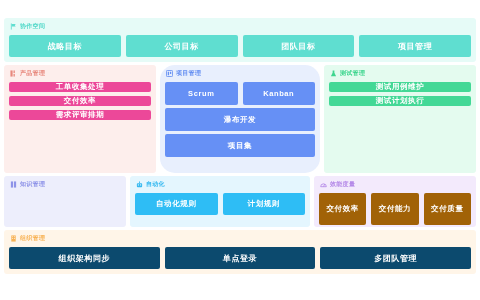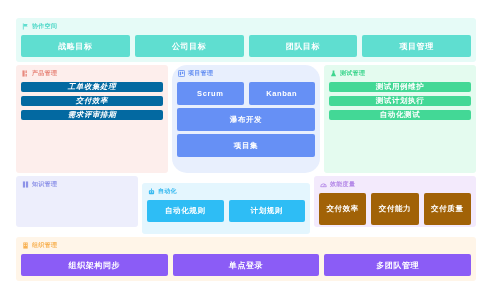--- a/index.html
+++ b/index.html
@@ -6,21 +6,21 @@
   html, body {
     width: 480px;
     height: 300px;
     background: #ffffff;
     font-family: "Liberation Sans", "DejaVu Sans", sans-serif;
     overflow: hidden;
   }
   #board {
     width: 480px;
     height: 300px;
-    padding: 18px 4px 4px 16px;
+    padding: 18px 4px 4px 4px;
     display: flex;
     flex-direction: column;
     gap: 3px;
     background: #ffffff;
   }
 
   
   .panel {
     border-radius: 3px;
     padding: 3px 5px 5px 5px;
@@ -66,51 +66,51 @@
   .sec-workspace .chip { background: #5fded0; height: 22px; font-size: 8px; }
 
   
   .row-3 { display: flex; gap: 4px; }
   .col-product { flex: 0 0 152px; }
   .col-project { flex: 1 1 auto; border-radius: 15px; }
   .col-test    { flex: 0 0 152px; }
 
   .sec-product { background: #fdeeec; height: 108px; }
   .sec-product .panel-title { color: #e8897e; }
-  .sec-product .chip { background: #0369a1; height: 23px; font-style: italic; }
+  .sec-product .chip { background: #ec4899; height: 23px; }
 
   .sec-project { background: #e8effd; height: 108px; }
   .sec-project .panel-title { color: #6690f2; }
   .sec-project .chip { background: #6690f5; height: 23px; }
 
   .sec-test { background: #e4fbef; height: 108px; }
   .sec-test .panel-title { color: #3fd68f; }
   .sec-test .chip { background: #43d896; height: 23px; }
 
   
   .col-knowledge { flex: 0 0 122px; }
   .col-auto      { flex: 1 1 auto; }
   .col-delivery  { flex: 0 0 162px; }
 
   .sec-knowledge { background: #edeefc; height: 51px; }
   .sec-knowledge .panel-title { color: #8e93e8; }
   .sec-knowledge .chip { background: #8f95ea; height: 22px; }
 
-  .sec-auto { background: #e4f6fe; height: 51px; margin-top: 7px; }
+  .sec-auto { background: #e4f6fe; height: 51px; }
   .sec-auto .panel-title { color: #36b9f0; }
   .sec-auto .chip { background: #2ebdf5; height: 22px; }
 
   .sec-delivery { background: #f3eafc; height: 51px; }
   .sec-delivery .panel-title { color: #b58ae8; }
   .sec-delivery .chip { background: #a16207; height: 32px; }
 
   
   .sec-org { background: #fff5e8; }
   .sec-org .panel-title { color: #f8b254; }
-  .sec-org .chip { background: #8b5cf6; height: 22px; font-size: 8px; }
+  .sec-org .chip { background: #0c4a6e; height: 22px; font-size: 8px; }
 </style>
 </head>
 <body>
 
 <div id="board">
 
   <div class="panel sec-workspace">
     <div class="panel-head">
       <svg class="hicon" viewBox="0 0 16 16">
         <path d="M3 1v14" stroke="#5fded0" stroke-width="2" fill="none"></path>
@@ -168,21 +168,20 @@
     <div class="panel sec-test col-test">
       <div class="panel-head">
         <svg class="hicon" viewBox="0 0 16 16">
           <path d="M6 1h4v5l4 8H2l4-8z" fill="#3fd68f"></path>
         </svg>
         <span class="panel-title">测试管理</span>
       </div>
       <div class="chips col">
         <div class="chip">测试用例维护</div>
         <div class="chip">测试计划执行</div>
-        <div class="chip">自动化测试</div>
       </div>
     </div>
   </div>
 
   <div class="row-3">
 
     <div class="panel sec-knowledge col-knowledge">
       <div class="panel-head">
         <svg class="hicon" viewBox="0 0 16 16">
           <rect x="2" y="1" width="5" height="14" fill="#8e93e8"></rect>

